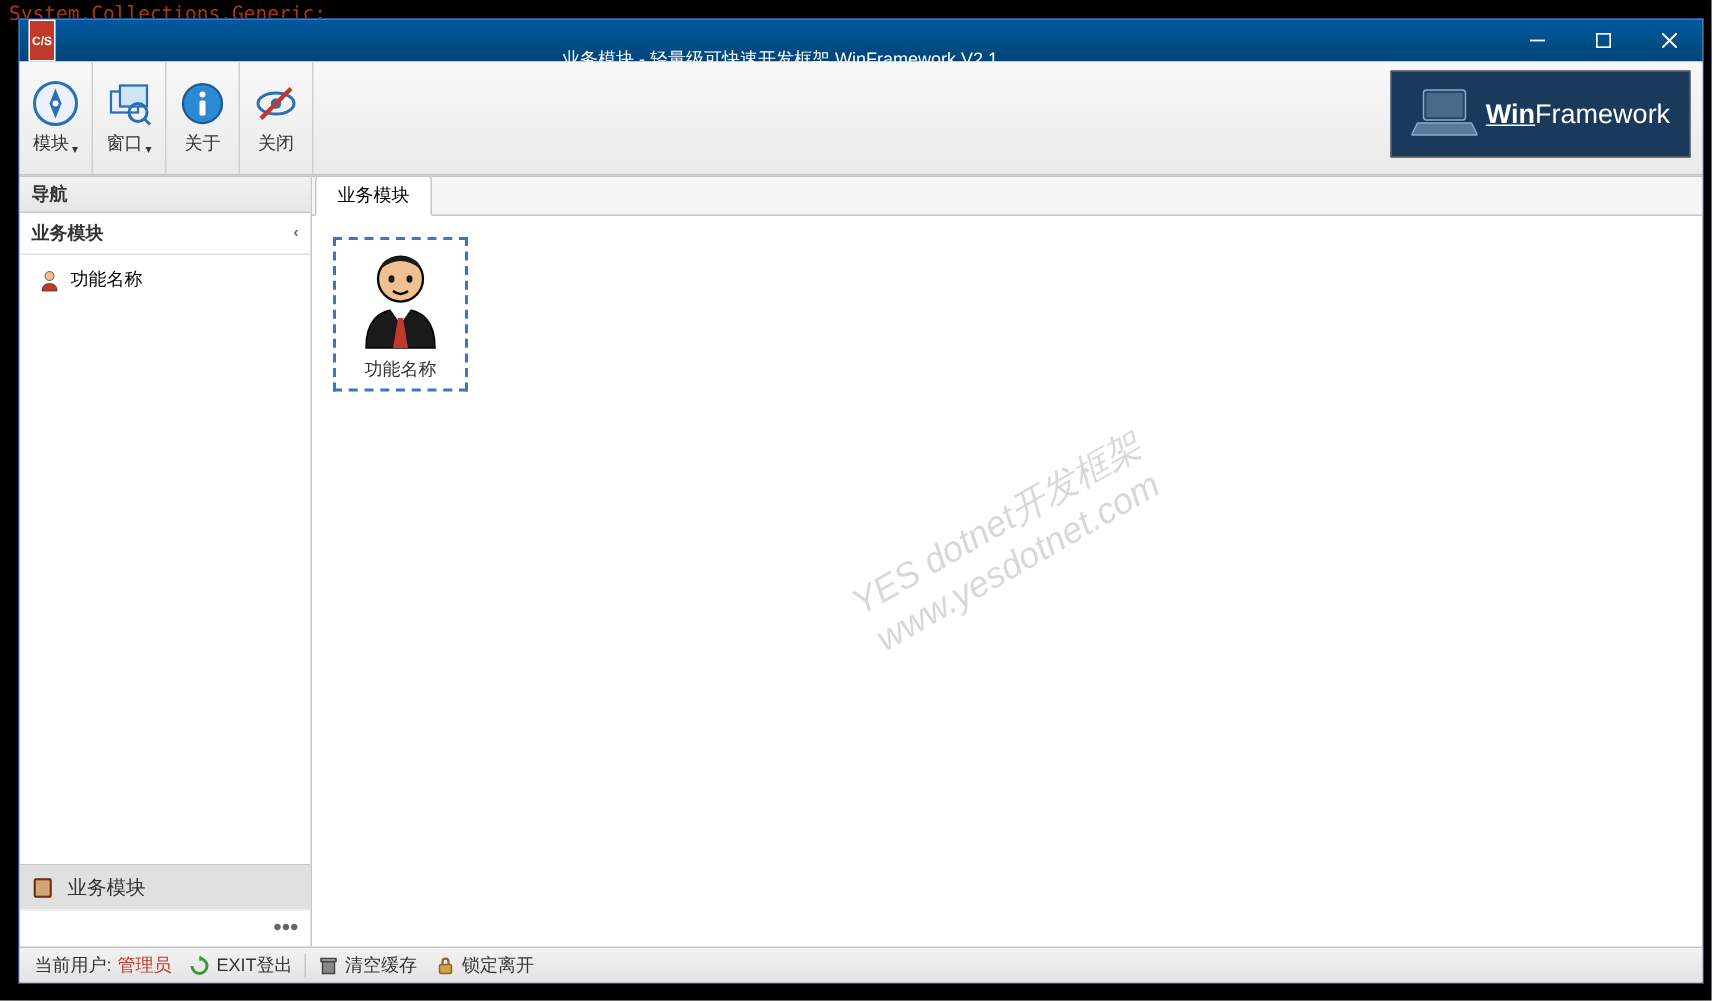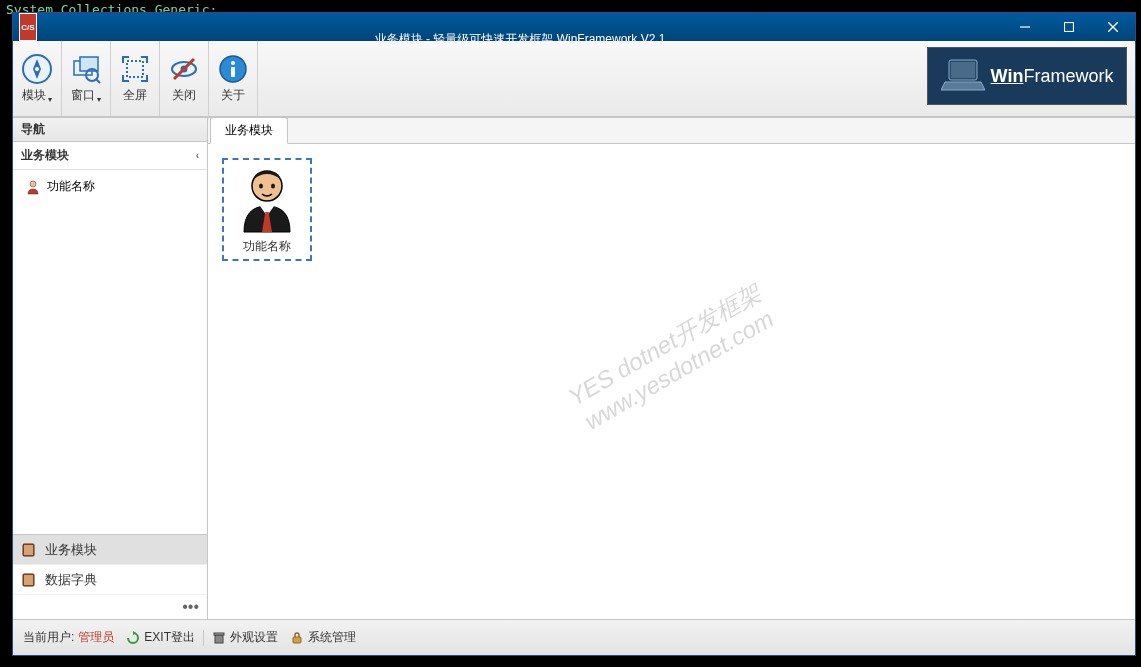--- a/index.html
+++ b/index.html
@@ -1,17 +1,17 @@
 <!DOCTYPE html>
 <html><head>
 <meta charset="utf-8">
 <style>
 * { margin: 0; padding: 0; box-sizing: border-box; font-family: "Microsoft YaHei", "Segoe UI", sans-serif; }
 body { width: 1141px; height: 667px; background: #000; overflow: hidden; position: relative; }
-.bg-code { position: absolute; top: 0; left: 0; color: #86efac; font-family: Consolas, monospace; font-size: 13px; padding: 2px 6px; }
+.bg-code { position: absolute; top: 0; left: 0; color: #c2410c; font-family: Consolas, monospace; font-size: 13px; padding: 2px 6px; }
 .app-window { position: absolute; left: 12px; top: 12px; width: 1124px; height: 644px; background: #f5f5f5; border: 1px solid #2b4a8a; display: flex; flex-direction: column; box-shadow: 0 4px 20px rgba(0,0,0,0.5); }
 .titlebar { height: 28px; background: linear-gradient(#005a9e, #004578); display: flex; align-items: center; color: #fff; font-size: 12px; position: relative; }
 .titlebar-icon { width: 18px; height: 28px; background: #c0392b; margin-left: 6px; display: flex; align-items: center; justify-content: center; font-size: 8px; font-weight: bold; color: #fff; border: 1px solid #fff; }
 .titlebar-title { flex: 1; text-align: center; margin-top: 25px; }
 .win-controls { display: flex; }
 .win-btn { width: 44px; height: 28px; display: flex; align-items: center; justify-content: center; color: #fff; cursor: pointer; }
 .ribbon { height: 76px; background: linear-gradient(#f8f8f8, #eaeaea); border-bottom: 1px solid #c6c6c6; display: flex; align-items: stretch; position: relative; }
 .ribbon-group { display: flex; flex-direction: column; align-items: center; padding: 4px 8px; border-right: 1px solid #d0d0d0; cursor: pointer; justify-content: center; }
 .ribbon-icon { width: 32px; height: 32px; margin-bottom: 2px; }
 .ribbon-label { font-size: 12px; color: #333; display: flex; align-items: flex-end; gap: 2px; }
@@ -33,21 +33,21 @@
 .nav-cat-icon { width: 16px; height: 16px; display: inline-flex; align-items: center; justify-content: center; }
 .nav-overflow { height: 24px; display: flex; align-items: center; justify-content: flex-end; padding-right: 8px; color: #666; cursor: pointer; }
 .main-panel { flex: 1; display: flex; flex-direction: column; background: #fff; position: relative; }
 .tab-strip { height: 26px; display: flex; align-items: flex-end; padding-left: 2px; background: #f5f5f5; border-bottom: 1px solid #c6c6c6; }
 .tab { padding: 4px 14px; font-size: 12px; background: #fff; border: 1px solid #c6c6c6; border-bottom: 1px solid #fff; margin-bottom: -1px; cursor: pointer; border-radius: 3px 3px 0 0; }
 .main-content { flex: 1; padding: 14px; position: relative; }
 .module-item { width: 90px; border: 2px dashed #3a76c4; padding: 4px; text-align: center; cursor: pointer; display: inline-block; }
 .module-icon { width: 70px; height: 70px; margin: 0 auto 4px; }
 .module-label { font-size: 12px; color: #333; }
 .watermark { position: absolute; left: 50%; top: 45%; transform: translate(-50%, -50%) rotate(-30deg); font-size: 24px; color: rgba(100,100,100,0.25); font-family: serif; font-style: italic; line-height: 1.2; text-align: center; white-space: nowrap; pointer-events: none; }
-.statusbar { height: 36px; background: linear-gradient(#f2f2f2, #e3e3e3); border-top: 1px solid #c6c6c6; display: flex; align-items: center; font-size: 12px; color: #333; padding: 0 4px; }
+.statusbar { height: 24px; background: linear-gradient(#f2f2f2, #e3e3e3); border-top: 1px solid #c6c6c6; display: flex; align-items: center; font-size: 12px; color: #333; padding: 0 4px; }
 .status-item { display: flex; align-items: center; gap: 4px; padding: 0 6px; cursor: pointer; }
 .status-red { color: #c0392b; font-weight: normal; }
 .status-sep { width: 1px; height: 16px; background: #c6c6c6; margin: 0 2px; }
 .status-icon { width: 14px; height: 14px; display: inline-flex; }
 svg { display: block; }
 </style>
 </head>
 <body>
 
 <div class="bg-code">System.Collections.Generic;</div>
@@ -96,40 +96,33 @@
           <circle cx="22" cy="22" r="6" fill="none" stroke="#2a6fb5" stroke-width="2"></circle>
           <line x1="26" y1="26" x2="30" y2="30" stroke="#2a6fb5" stroke-width="2"></line>
         </svg>
       <div class="ribbon-label">
           <span>窗口</span>
           <span class="dropdown-caret">▾</span>
         </div>
     </div>
     <div class="ribbon-group">
       <svg class="ribbon-icon" viewBox="0 0 32 32">
-          <rect x="8" y="8" width="16" height="16" fill="none" stroke="#2a6fb5" stroke-width="2" stroke-dasharray="2"></rect>
-          <path d="M4 10 V4 H10 M22 4 H28 V10 M28 22 V28 H22 M10 28 H4 V22" fill="none" stroke="#2a6fb5" stroke-width="2"></path>
-        </svg>
-      <div class="ribbon-label">全屏</div>
+          <circle cx="16" cy="16" r="13" fill="#2a8ad4" stroke="#1a5a94" stroke-width="1.5"></circle>
+          <circle cx="16" cy="10" r="2" fill="#fff"></circle>
+          <rect x="14" y="14" width="4" height="10" rx="1" fill="#fff"></rect>
+        </svg>
+      <div class="ribbon-label">关于</div>
     </div>
     <div class="ribbon-group">
       <svg class="ribbon-icon" viewBox="0 0 32 32">
           <ellipse cx="16" cy="16" rx="12" ry="7" fill="none" stroke="#2a6fb5" stroke-width="2"></ellipse>
           <circle cx="16" cy="16" r="3.5" fill="#2a6fb5"></circle>
           <line x1="6" y1="26" x2="26" y2="6" stroke="#c0392b" stroke-width="3"></line>
         </svg>
       <div class="ribbon-label">关闭</div>
-    </div>
-    <div class="ribbon-group">
-      <svg class="ribbon-icon" viewBox="0 0 32 32">
-          <circle cx="16" cy="16" r="13" fill="#2a8ad4" stroke="#1a5a94" stroke-width="1.5"></circle>
-          <circle cx="16" cy="10" r="2" fill="#fff"></circle>
-          <rect x="14" y="14" width="4" height="10" rx="1" fill="#fff"></rect>
-        </svg>
-      <div class="ribbon-label">关于</div>
     </div>
     <div class="logo-box">
       <svg width="44" height="40" viewBox="0 0 44 40" style="margin-right:6px">
           <rect x="8" y="4" width="28" height="20" rx="2" fill="#2a4a6a" stroke="#88aacc"></rect>
           <rect x="10" y="6" width="24" height="16" fill="#4a6a8a"></rect>
           <path d="M4 26 L40 26 L44 34 L0 34 Z" fill="#5a7a9a" stroke="#88aacc"></path>
         </svg>
       <span class="logo-text"><b>Win</b><span>Framework</span></span>
     </div>
   </div>
@@ -152,29 +145,20 @@
       </div>
       <div class="nav-categories">
         <div class="nav-cat active">
           <span class="nav-cat-icon">
               <svg width="16" height="16" viewBox="0 0 16 16">
                 <rect x="2" y="2" width="11" height="12" rx="1" fill="#a0522d" stroke="#5a2a0d"></rect>
                 <rect x="3" y="3" width="9" height="10" fill="#d4a574"></rect>
               </svg>
             </span>
           <span>业务模块</span>
-        </div>
-        <div class="nav-cat">
-          <span class="nav-cat-icon">
-              <svg width="16" height="16" viewBox="0 0 16 16">
-                <rect x="2" y="2" width="11" height="12" rx="1" fill="#a0522d" stroke="#5a2a0d"></rect>
-                <rect x="3" y="3" width="9" height="10" fill="#d4a574"></rect>
-              </svg>
-            </span>
-          <span>数据字典</span>
         </div>
         <div class="nav-overflow">
           <span>•••</span>
         </div>
       </div>
     </div>
 
     <div class="main-panel">
       <div class="tab-strip">
         <div class="tab">业务模块</div>
@@ -213,24 +197,24 @@
           <polygon points="7,0 7,4 10,2" fill="#3a9a3a"></polygon>
         </svg>
       <span>EXIT登出</span>
     </div>
     <div class="status-sep"></div>
     <div class="status-item">
       <svg class="status-icon" viewBox="0 0 14 14">
           <rect x="3" y="4" width="8" height="8" fill="#888" stroke="#444"></rect>
           <rect x="2" y="2" width="10" height="2" fill="#aaa" stroke="#444"></rect>
         </svg>
-      <span>外观设置</span>
+      <span>清空缓存</span>
     </div>
     <div class="status-item">
       <svg class="status-icon" viewBox="0 0 14 14">
           <rect x="3" y="6" width="8" height="6" rx="1" fill="#d4a044" stroke="#8a6a24"></rect>
           <path d="M5 6 V4 Q5 2 7 2 Q9 2 9 4 V6" fill="none" stroke="#8a6a24" stroke-width="1.5"></path>
         </svg>
-      <span>系统管理</span>
+      <span>锁定离开</span>
     </div>
   </div>
 
 </div>
 
 </body></html>

